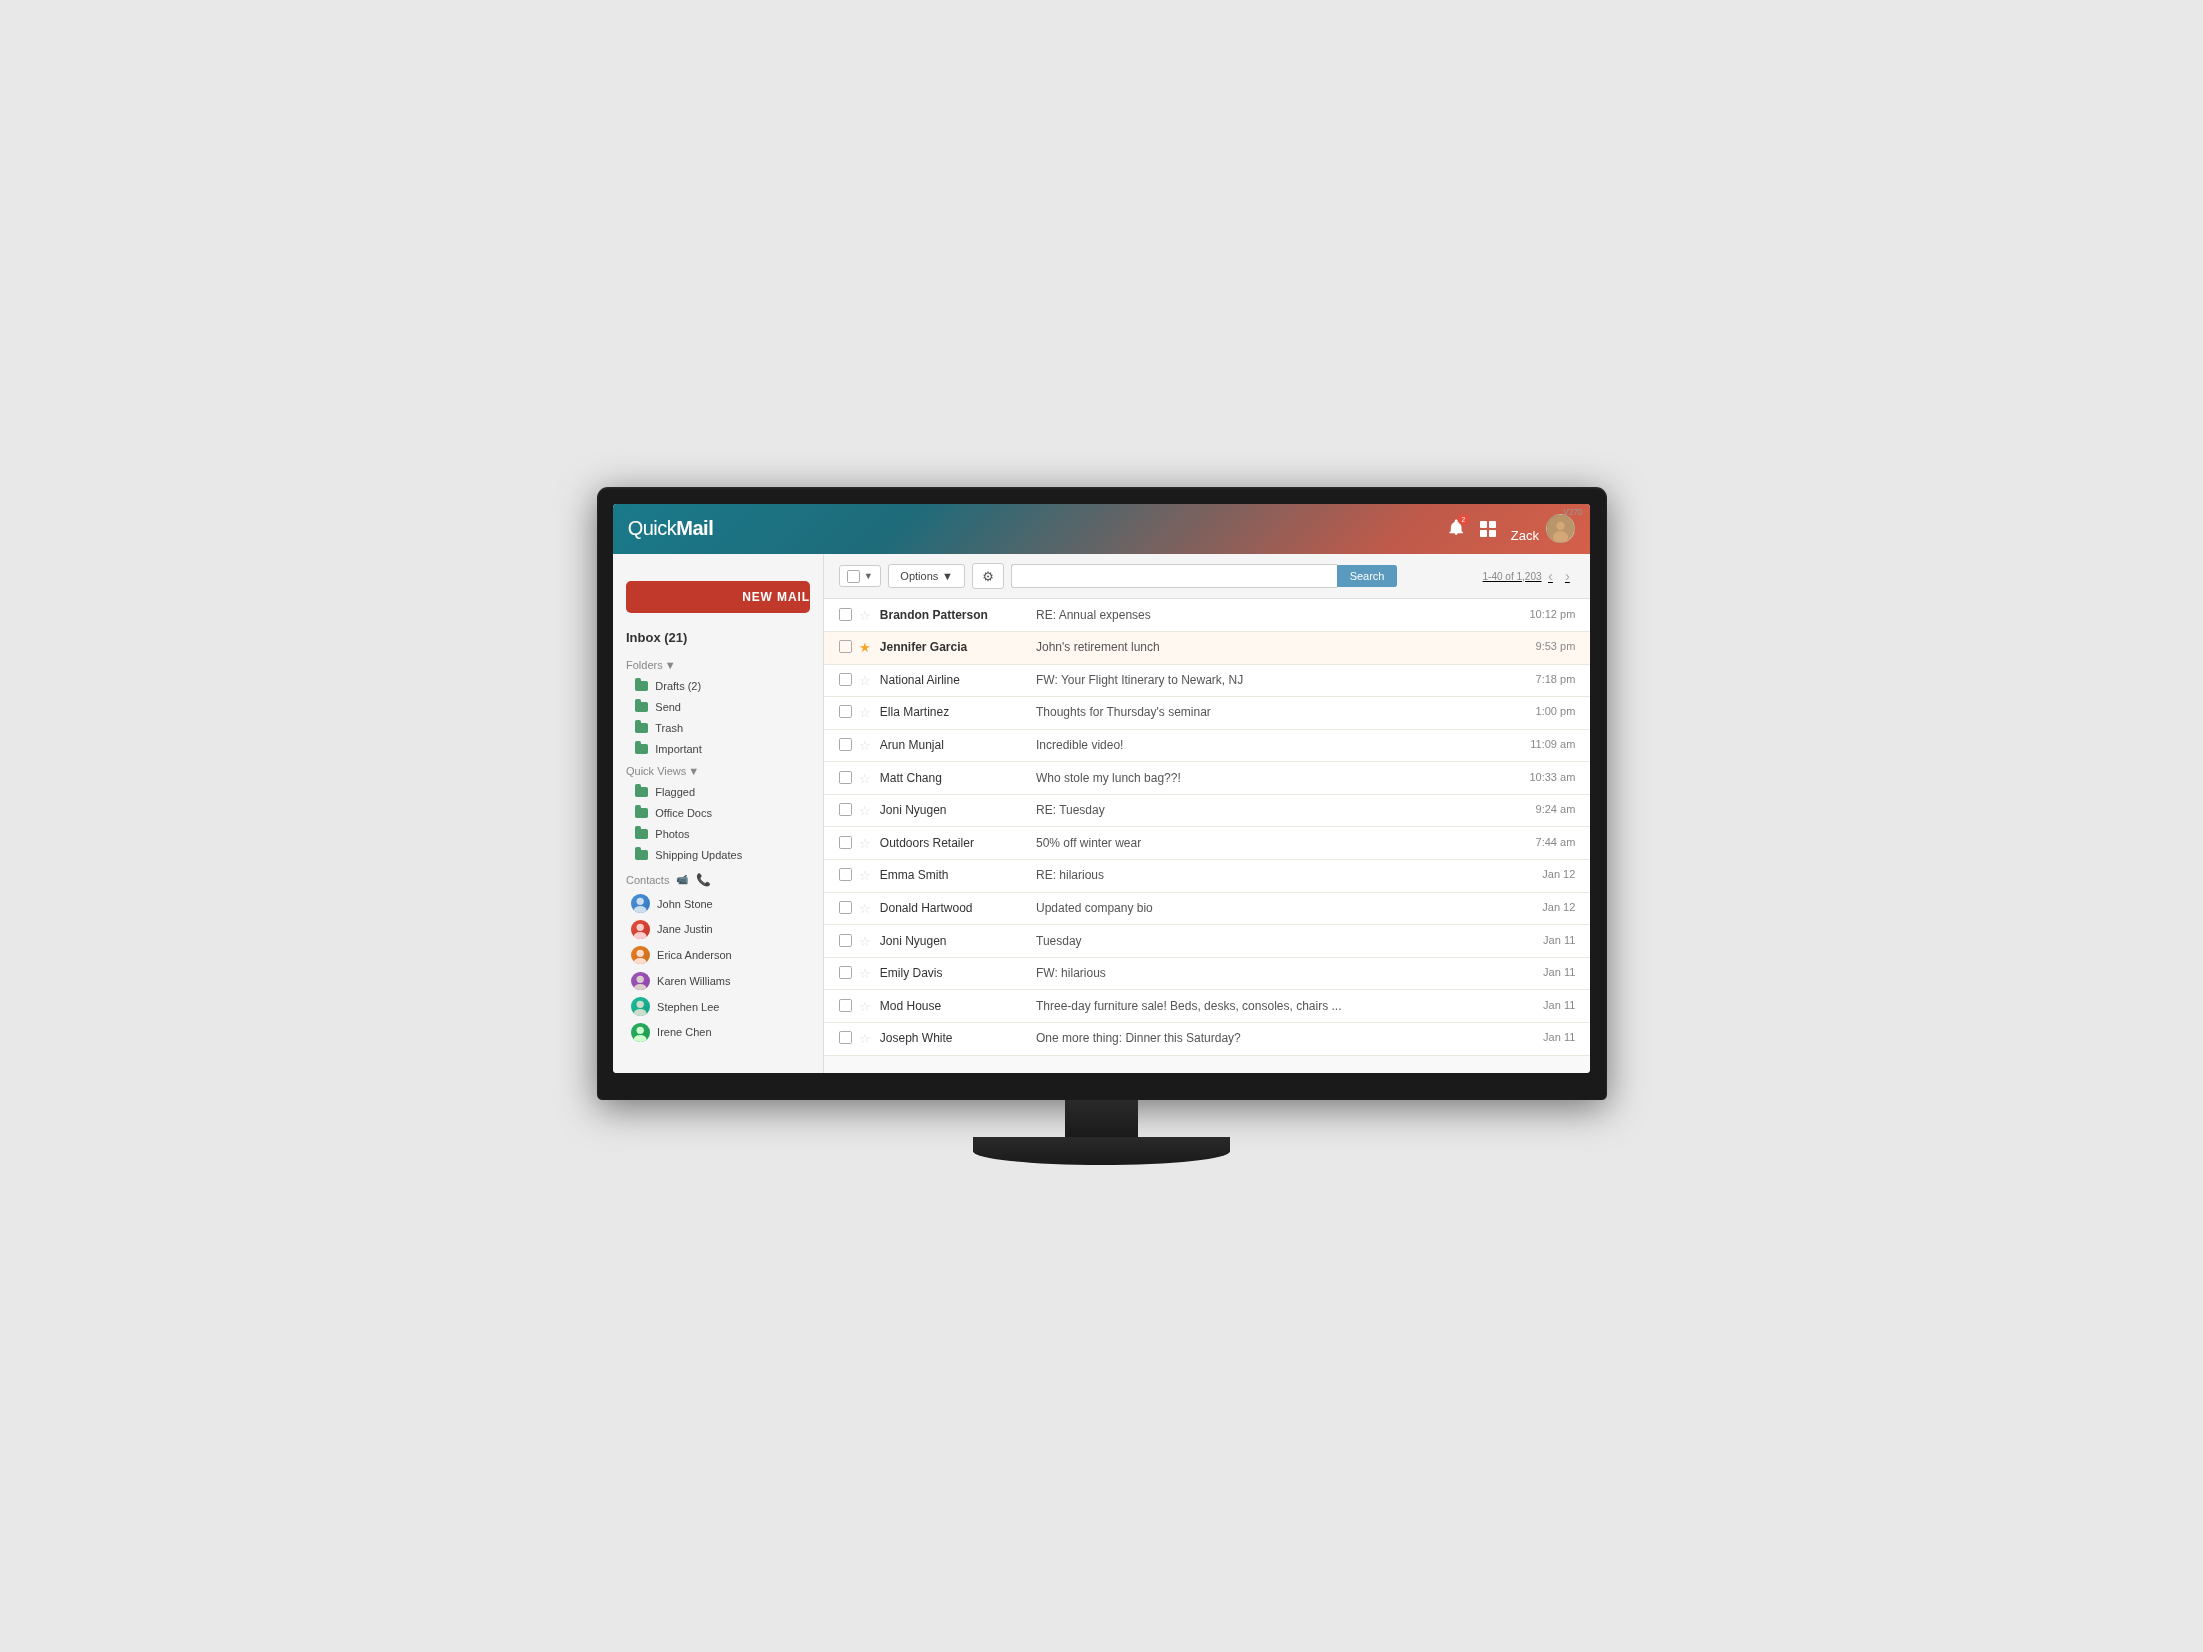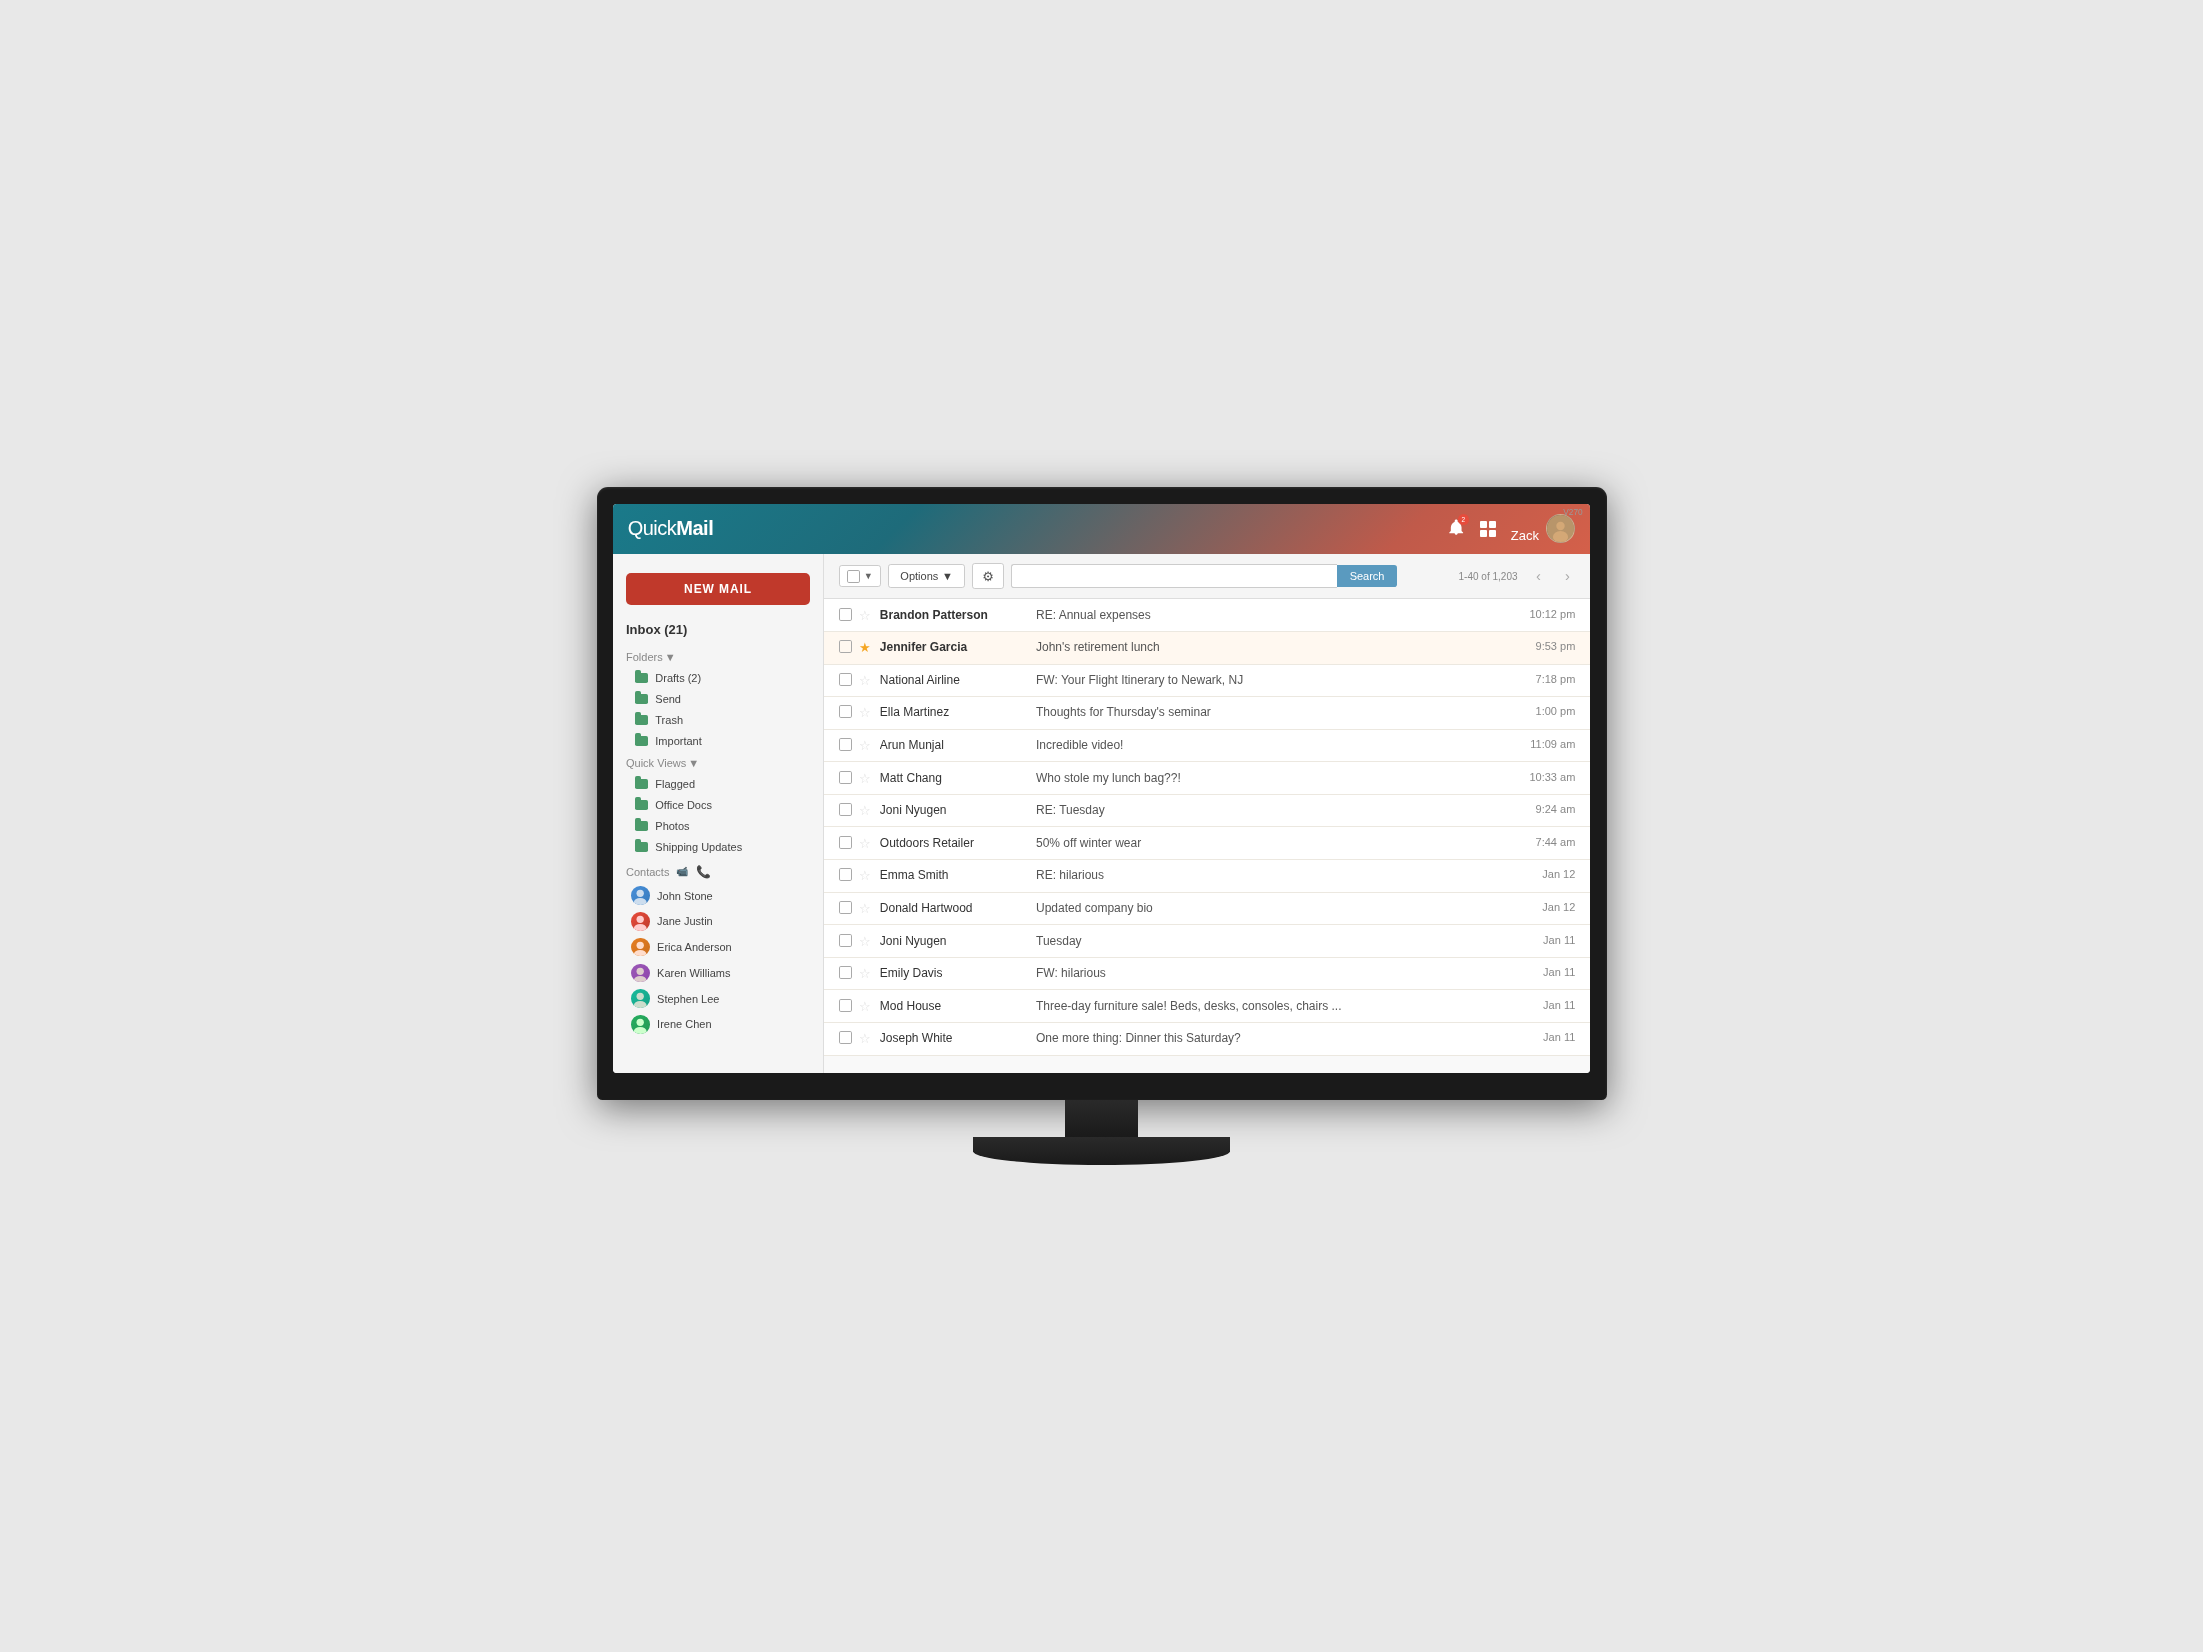--- a/index.html
+++ b/index.html
@@ -173,32 +173,32 @@
     .sidebar {
       width: 211px;
       background: #f5f5f5;
       flex-shrink: 0;
       overflow-y: auto;
       border-right: 0.9px solid #ddd;
       padding: 11px 0;
     }
 
     .new-mail-btn {
-      margin: 8px 13px 11px 13px;
+      margin: 16px 13px 11px 13px;
       background: #c0392b;
       color: white;
       border: none;
       border-radius: 5px;
       padding: 9.2px 0;
       font-size: 12px;
       font-weight: bold;
       letter-spacing: 0.9px;
       cursor: pointer;
       width: calc(100% - 26px);
-      text-align: center;
+      text-align: right;
     }
 
     .sidebar-inbox {
       padding: 5.5px 13px 9.2px 13px;
       font-size: 13px;
       font-weight: bold;
       color: #333;
       cursor: pointer;
     }
 
@@ -366,22 +366,23 @@
       border: none;
       padding: 4.6px 13px;
       border-radius: 0 2.8px 2.8px 0;
       font-size: 11px;
       cursor: pointer;
     }
 
     .toolbar-nav {
       display: flex;
       align-items: center;
-      gap: 13px;
+      gap: 1px;
       margin-left: auto;
+      text-decoration: underline;
     }
 
     .toolbar-nav-btn {
       background: none;
       border: none;
       font-size: 14.7px;
       color: #aaa;
       cursor: pointer;
       padding: 1.8px 5.5px;
     }

